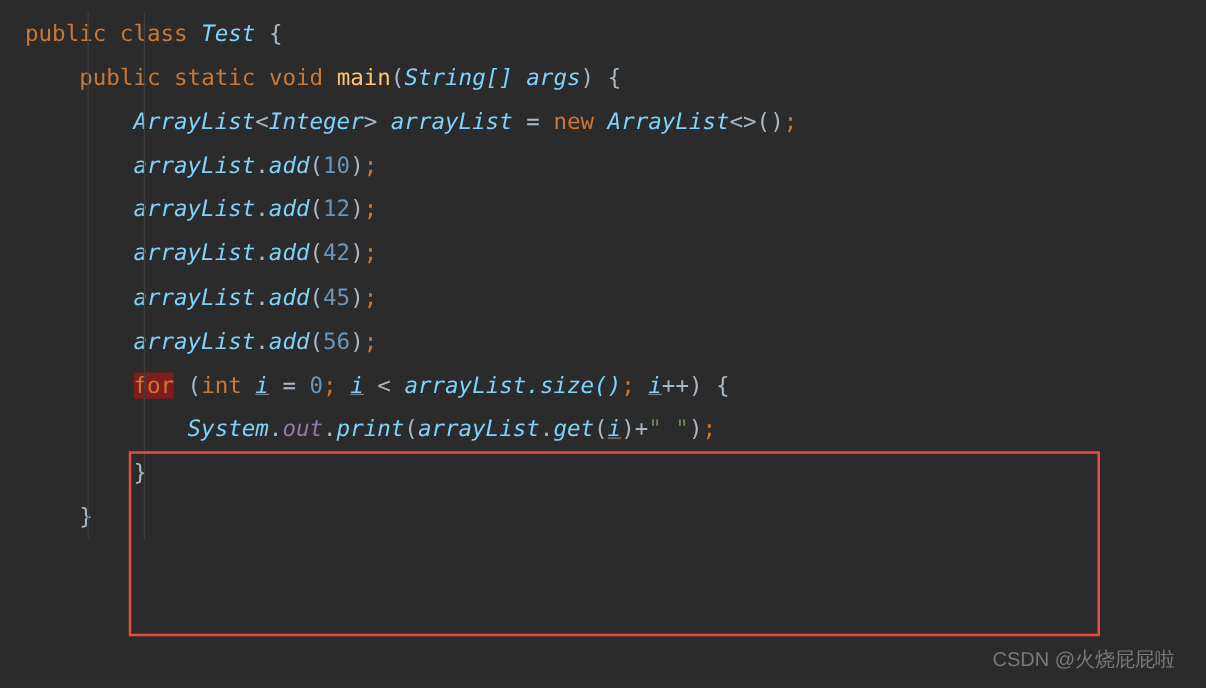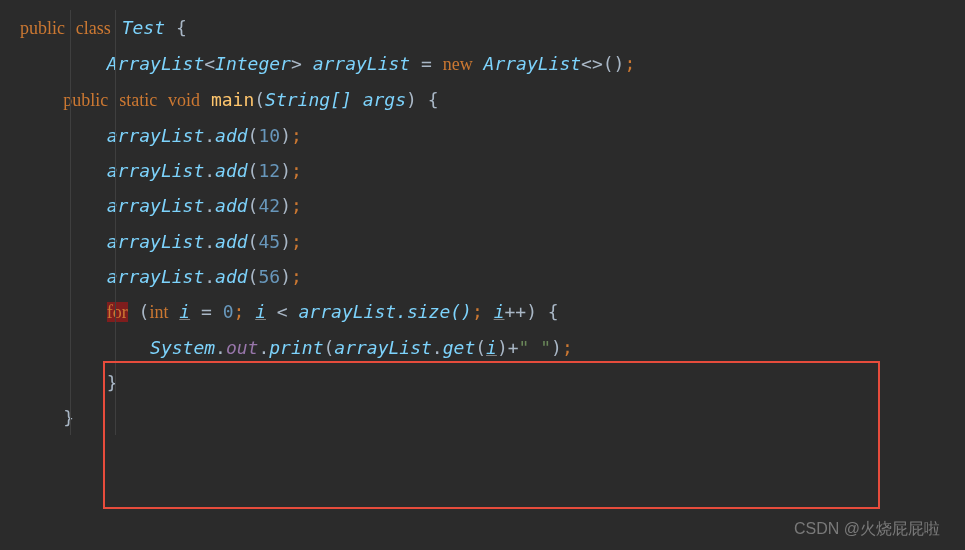--- a/index.html
+++ b/index.html
@@ -15,21 +15,21 @@
     overflow: hidden;
     position: relative;
   }
   .code-area {
     position: relative;
   }
   .line {
     white-space: pre;
     padding-left: 20px;
   }
-  .kw { color: #cc7832; font-family: Liberation Serif, serif; }
+  .kw { color: #cc7832; }
   .method-decl { color: #ffc66d; }
   .num { color: #6897bb; text-align: right; }
   .str { color: #6a8759; }
   .field { color: #9876aa; font-style: italic; }
   .ident { color: #7dd3fc; font-style: italic; }
   .punct { color: #a9b7c6; }
   .comma { color: #cc7832; }
   .under { text-decoration: underline; text-decoration-color: #808080; }
   .guide {
     position: absolute;
@@ -56,23 +56,23 @@
 </style>
 </head>
 <body>
 
 <div class="code-area">
   <div class="guide guide1"></div>
   <div class="guide guide2"></div>
 
   <div class="line"><span class="kw">public</span> <span class="kw">class</span> <span class="ident">Test</span> <span class="punct">{</span></div>
 
+  <div class="line">    <span class="kw">public</span> <span class="kw">static</span> <span class="kw">void</span> <span class="method-decl">main</span><span class="punct">(</span><span class="ident">String[]</span> <span class="ident">args</span><span class="punct">)</span> <span class="punct">{</span></div>
+
   <div class="line">        <span class="ident">ArrayList</span><span class="punct">&lt;</span><span class="ident">Integer</span><span class="punct">&gt;</span> <span class="ident">arrayList</span> <span class="punct">=</span> <span class="kw">new</span> <span class="ident">ArrayList</span><span class="punct">&lt;&gt;()</span><span class="comma">;</span></div>
-
-  <div class="line">    <span class="kw">public</span> <span class="kw">static</span> <span class="kw">void</span> <span class="method-decl">main</span><span class="punct">(</span><span class="ident">String[]</span> <span class="ident">args</span><span class="punct">)</span> <span class="punct">{</span></div>
 
   <div class="line">        <span class="ident">arrayList</span><span class="punct">.</span><span class="ident">add</span><span class="punct">(</span><span class="num">10</span><span class="punct">)</span><span class="comma">;</span></div>
   <div class="line">        <span class="ident">arrayList</span><span class="punct">.</span><span class="ident">add</span><span class="punct">(</span><span class="num">12</span><span class="punct">)</span><span class="comma">;</span></div>
   <div class="line">        <span class="ident">arrayList</span><span class="punct">.</span><span class="ident">add</span><span class="punct">(</span><span class="num">42</span><span class="punct">)</span><span class="comma">;</span></div>
   <div class="line">        <span class="ident">arrayList</span><span class="punct">.</span><span class="ident">add</span><span class="punct">(</span><span class="num">45</span><span class="punct">)</span><span class="comma">;</span></div>
   <div class="line">        <span class="ident">arrayList</span><span class="punct">.</span><span class="ident">add</span><span class="punct">(</span><span class="num">56</span><span class="punct">)</span><span class="comma">;</span></div>
 
   <div class="line">        <span class="kw for-hl">for</span> <span class="punct">(</span><span class="kw">int</span> <span class="ident under">i</span> <span class="punct">=</span> <span class="num">0</span><span class="comma">;</span> <span class="ident under">i</span> <span class="punct">&lt;</span> <span class="ident">arrayList</span><span class="ident">.size()</span><span class="comma">;</span> <span class="ident under">i</span><span class="punct">++</span><span class="punct">)</span> <span class="punct">{</span></div>
 
   <div class="line">            <span class="ident">System</span><span class="punct">.</span><span class="field">out</span><span class="punct">.</span><span class="ident">print</span><span class="punct">(</span><span class="ident">arrayList</span><span class="punct">.</span><span class="ident">get</span><span class="punct">(</span><span class="ident under">i</span><span class="punct">)</span><span class="punct">+</span><span class="str">" "</span><span class="punct">)</span><span class="comma">;</span></div>

